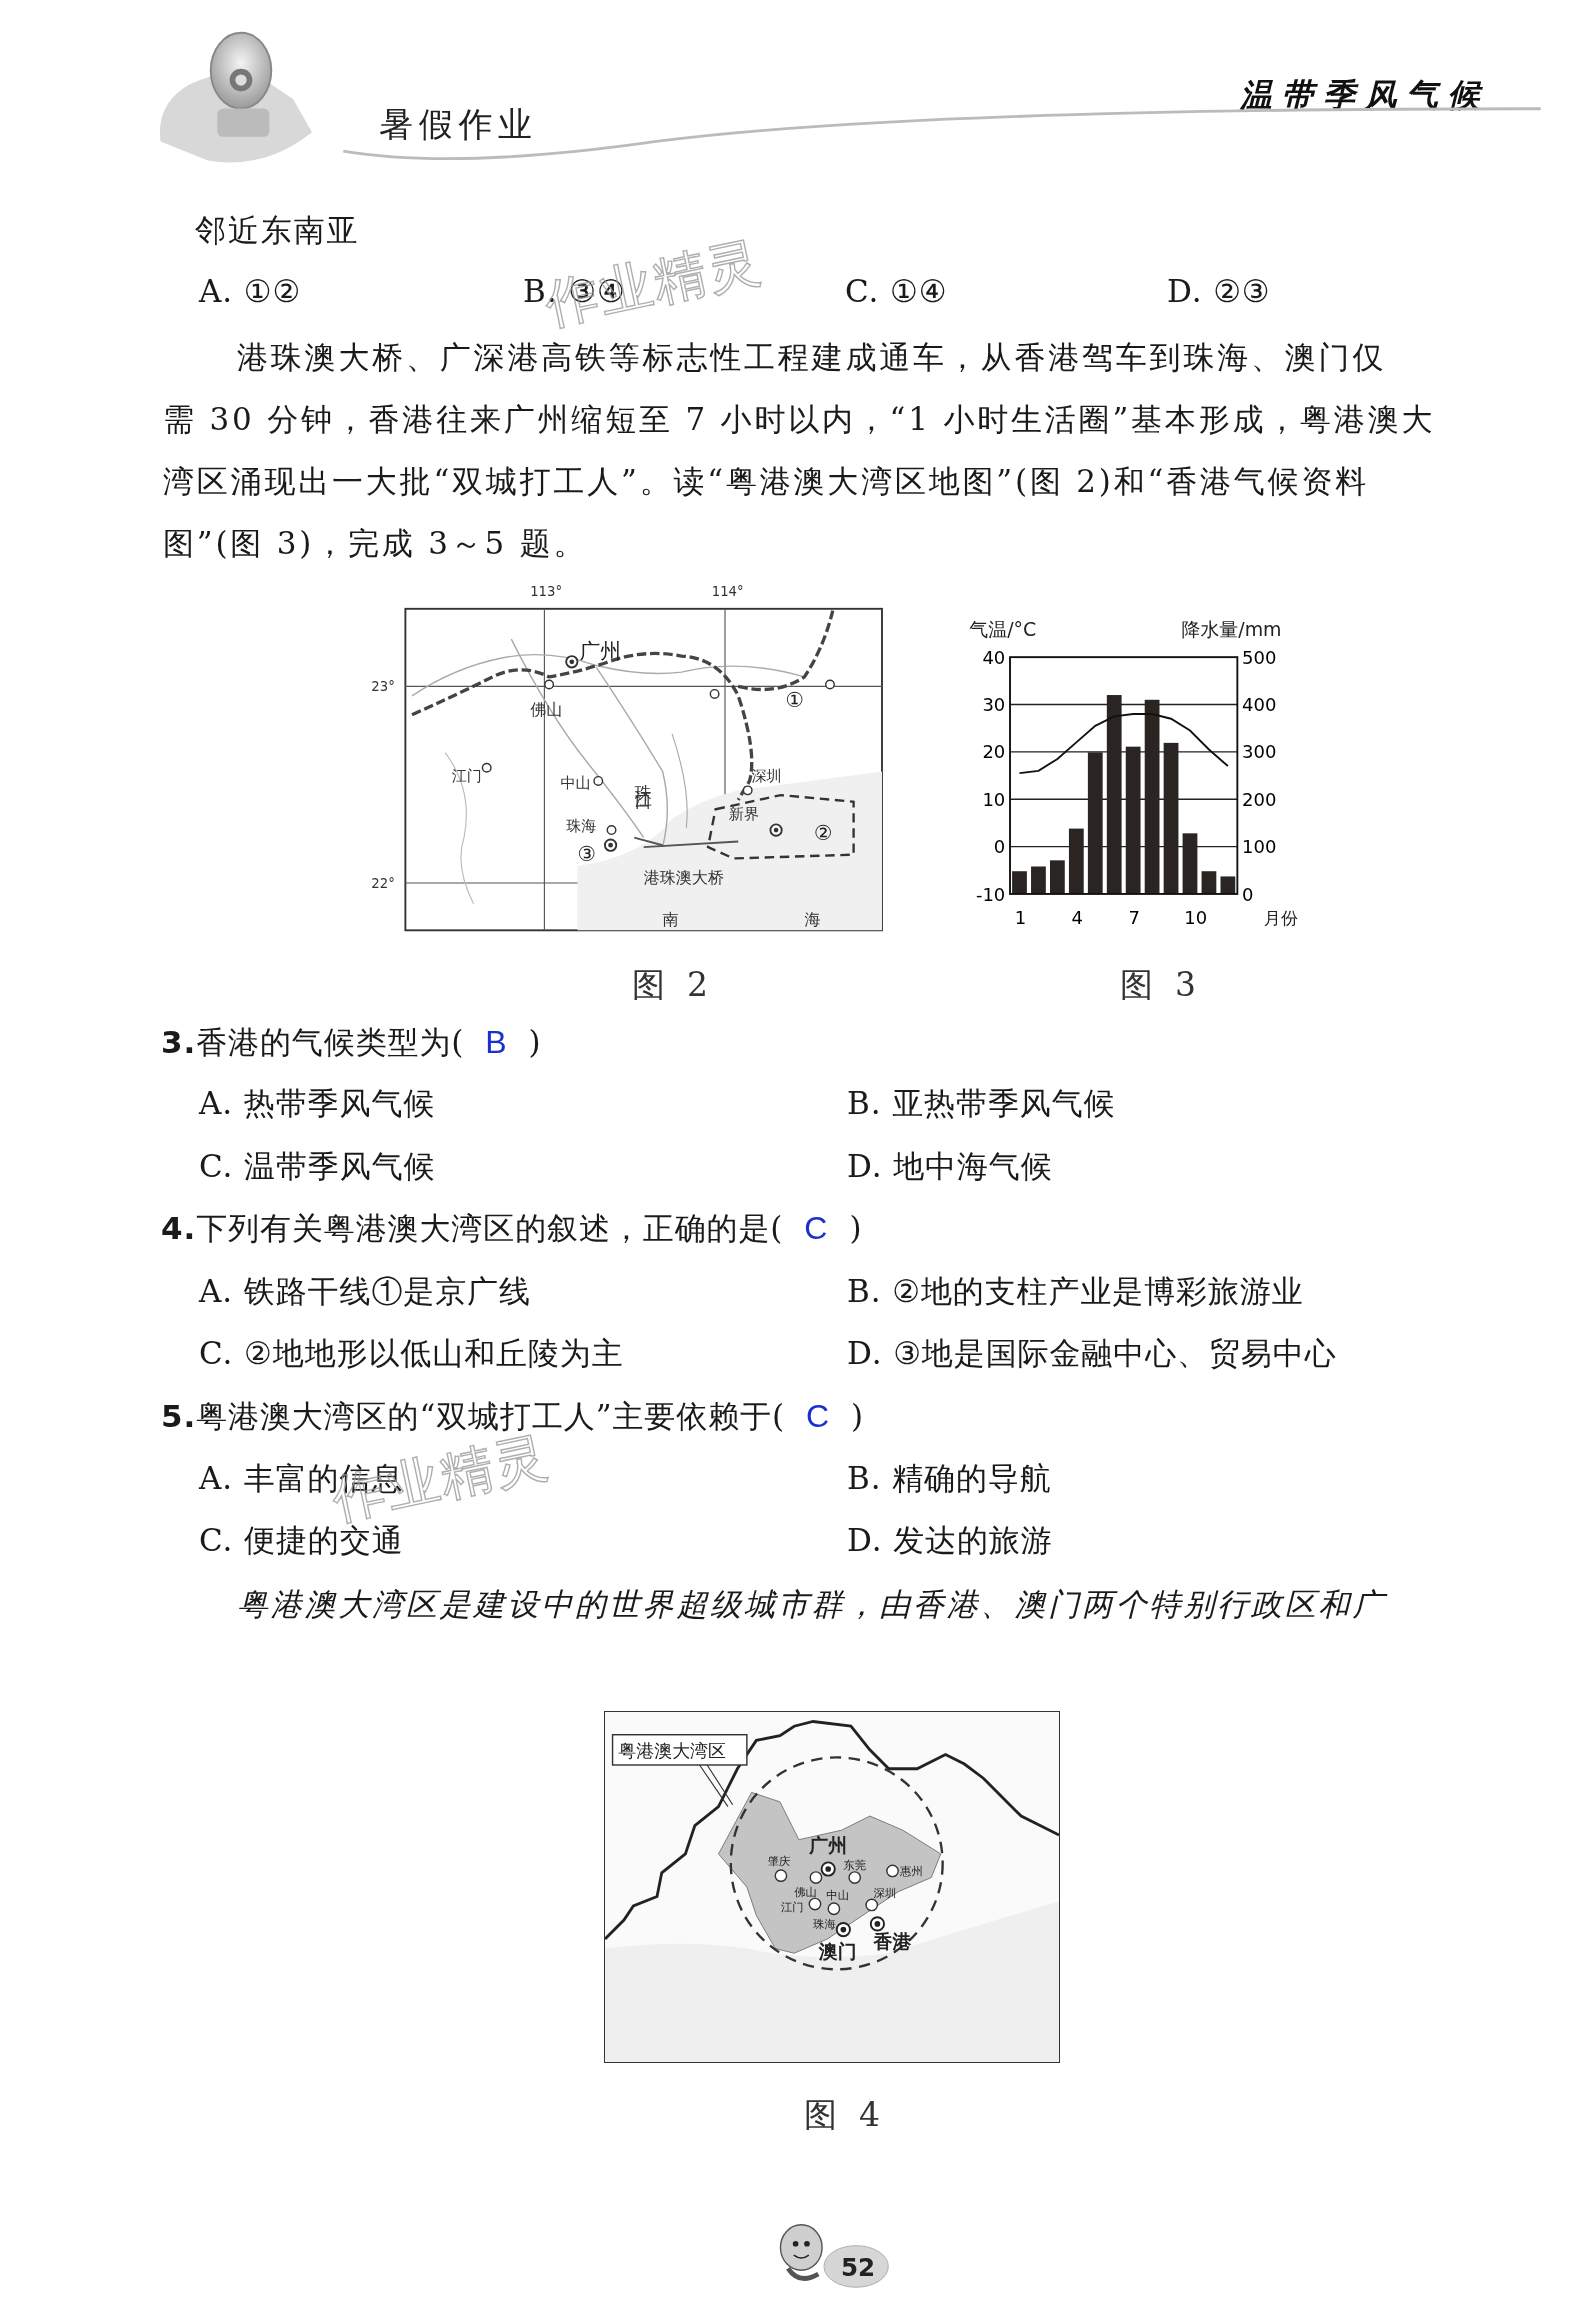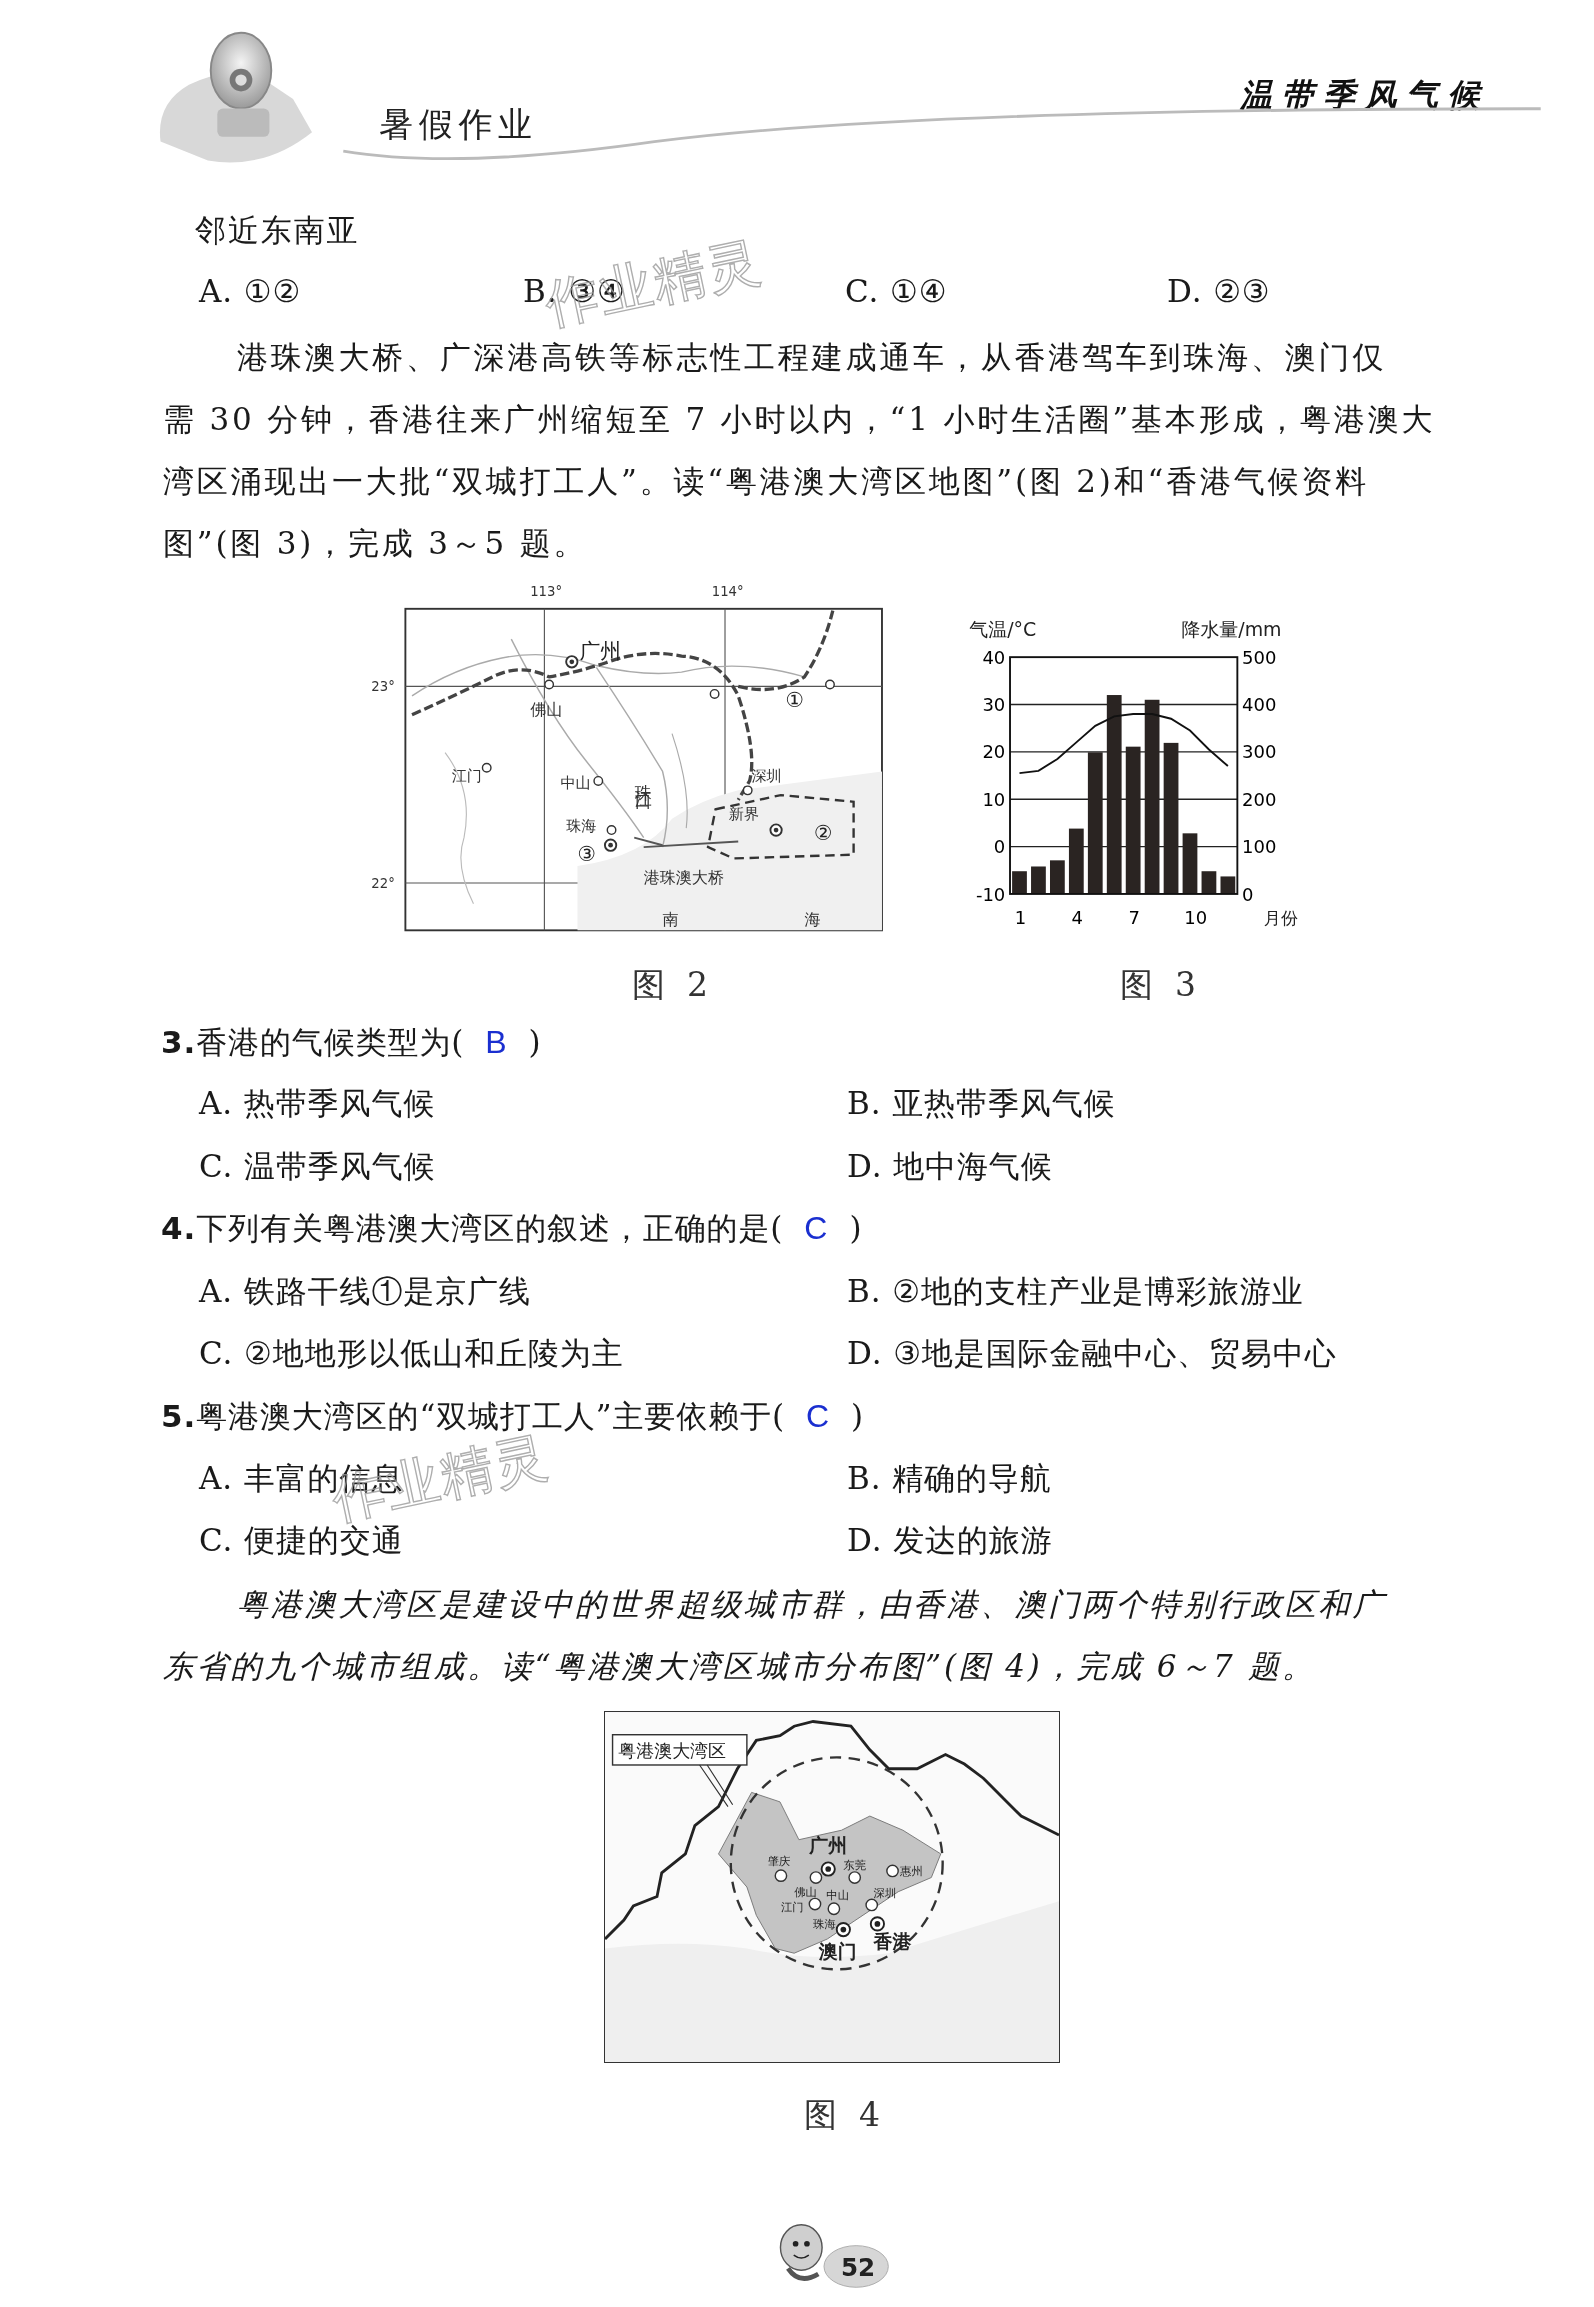--- a/index.html
+++ b/index.html
@@ -198,21 +198,20 @@
   <span class="qnum">5.</span><span>粤港澳大湾区的“双城打工人”主要依赖于(</span><span class="ans">C</span><span>)</span>
 </div>
 <div class="abs opt" style="left:199px;top:1447px;"><span>A.</span> <span>丰富的信息</span></div>
 <div class="abs opt" style="left:847px;top:1447px;"><span>B.</span> <span>精确的导航</span></div>
 <div class="abs opt" style="left:199px;top:1509px;"><span>C.</span> <span>便捷的交通</span></div>
 <div class="abs opt" style="left:847px;top:1509px;"><span>D.</span> <span>发达的旅游</span></div>
 <div class="abs wm" style="left:331px;top:1443px;">作业精灵</div>
 
 <div class="abs para" style="top:1573px;font-style:italic;">
   <p style="text-indent:74px">粤港澳大湾区是建设中的世界超级城市群，由香港、澳门两个特别行政区和广</p>
-  <p>东省的九个城市组成。读“粤港澳大湾区城市分布图”(图 4)，完成 6～7 题。</p>
 </div>
 
 <div class="abs fig" style="left:604px;top:1711px;width:454px;height:350px;">
   <svg width="454" height="350" viewBox="0 0 480 370">
     <rect x="0" y="0" width="480" height="370" fill="#fafafa"></rect>
 
     <path d="M0 250 Q 80 240 150 250 Q 220 265 300 255 Q 380 230 480 200 L 480 370 L 0 370 Z" fill="#efefef"></path>
 
     <path d="M0 240 L 20 220 L 30 205 L 55 195 L 60 170 L 85 150 L 95 120 L 120 100 L 140 60 L 160 30 L 185 25 L 200 15 L 220 10 L 260 15 L 280 40 L 300 60 L 330 60 L 360 45 L 380 55 L 400 70 L 420 90 L 440 110 L 460 120 L 480 130" stroke="#222" stroke-width="3" fill="none"></path>
 

